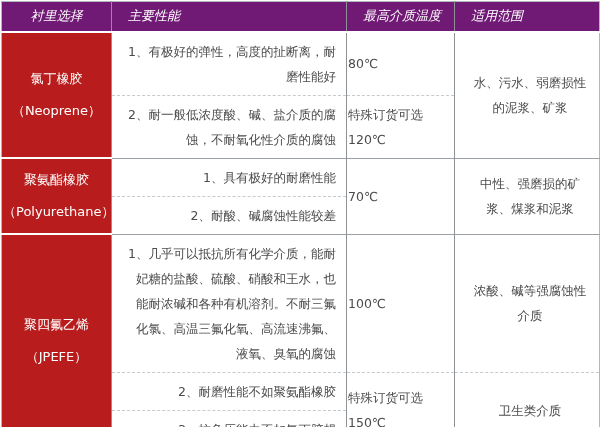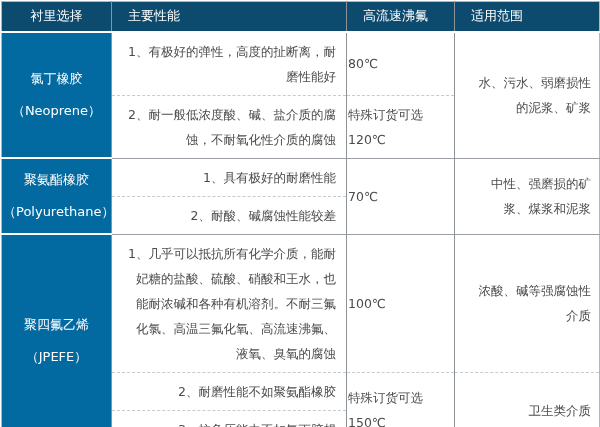--- a/index.html
+++ b/index.html
@@ -14,67 +14,68 @@
     margin:1px;
     border-collapse:collapse;
     table-layout:fixed;
     border:1px solid #b3b7ba;
   }
   col.c1{width:110px;}
   col.c2{width:235px;}
   col.c3{width:108px;}
   col.c4{width:145px;}
   th{
-    background:#0c4a6e;
+    background:#701a75;
     color:#fff;
     font-size:13px;
     font-weight:normal;
     text-align:left;
     padding:0 0 0 16px;
     border-left:1px solid #8c9296;
     border-bottom:2px solid #ffffff;
+    font-style:italic;
   }
   th.first{text-align:center;padding:0;border-left:none;}
   td{
     font-size:12.5px;
     vertical-align:middle;
     border-left:1px solid #8c9296;
     line-height:25px;
   }
   td.mat{
-    background:#0369a1;
+    background:#b91c1c;
     color:#fff;
     text-align:center;
     font-size:13px;
     line-height:32px;
     border-left:none;
     border-top:2px solid #ffffff;
     border-bottom:2px solid #ffffff;
   }
   td.perf{padding:6px 10px 6px 16px;text-align:right;}
   td.temp{text-align:left;white-space:pre-line;}
-  td.app{padding:4px 8px 4px 14px;text-align:right;}
+  td.app{padding:4px 8px 4px 14px;text-align:center;}
   tr.g-start > td{border-top:1px solid #9aa0a5;}
   td.dashed{border-top:1px dashed #c6cbcf !important;}
 </style>
 </head>
 <body>
 
 <table class="lining">
   <colgroup>
       <col class="c1">
       <col class="c2">
       <col class="c3">
       <col class="c4">
     </colgroup>
   <thead>
     <tr style="height:30px;">
       <th class="first">衬里选择</th>
       <th>主要性能</th>
-      <th>高流速沸氟</th>
+      <th>最高介质温度</th>
       <th>适用范围</th>
     </tr>
   </thead>
   <tbody>
 
     <tr class="g-start" style="height:45px;">
       <td class="mat" rowspan="2">
         <div>氯丁橡胶</div>
         <div>（Neoprene）</div>
       </td>

